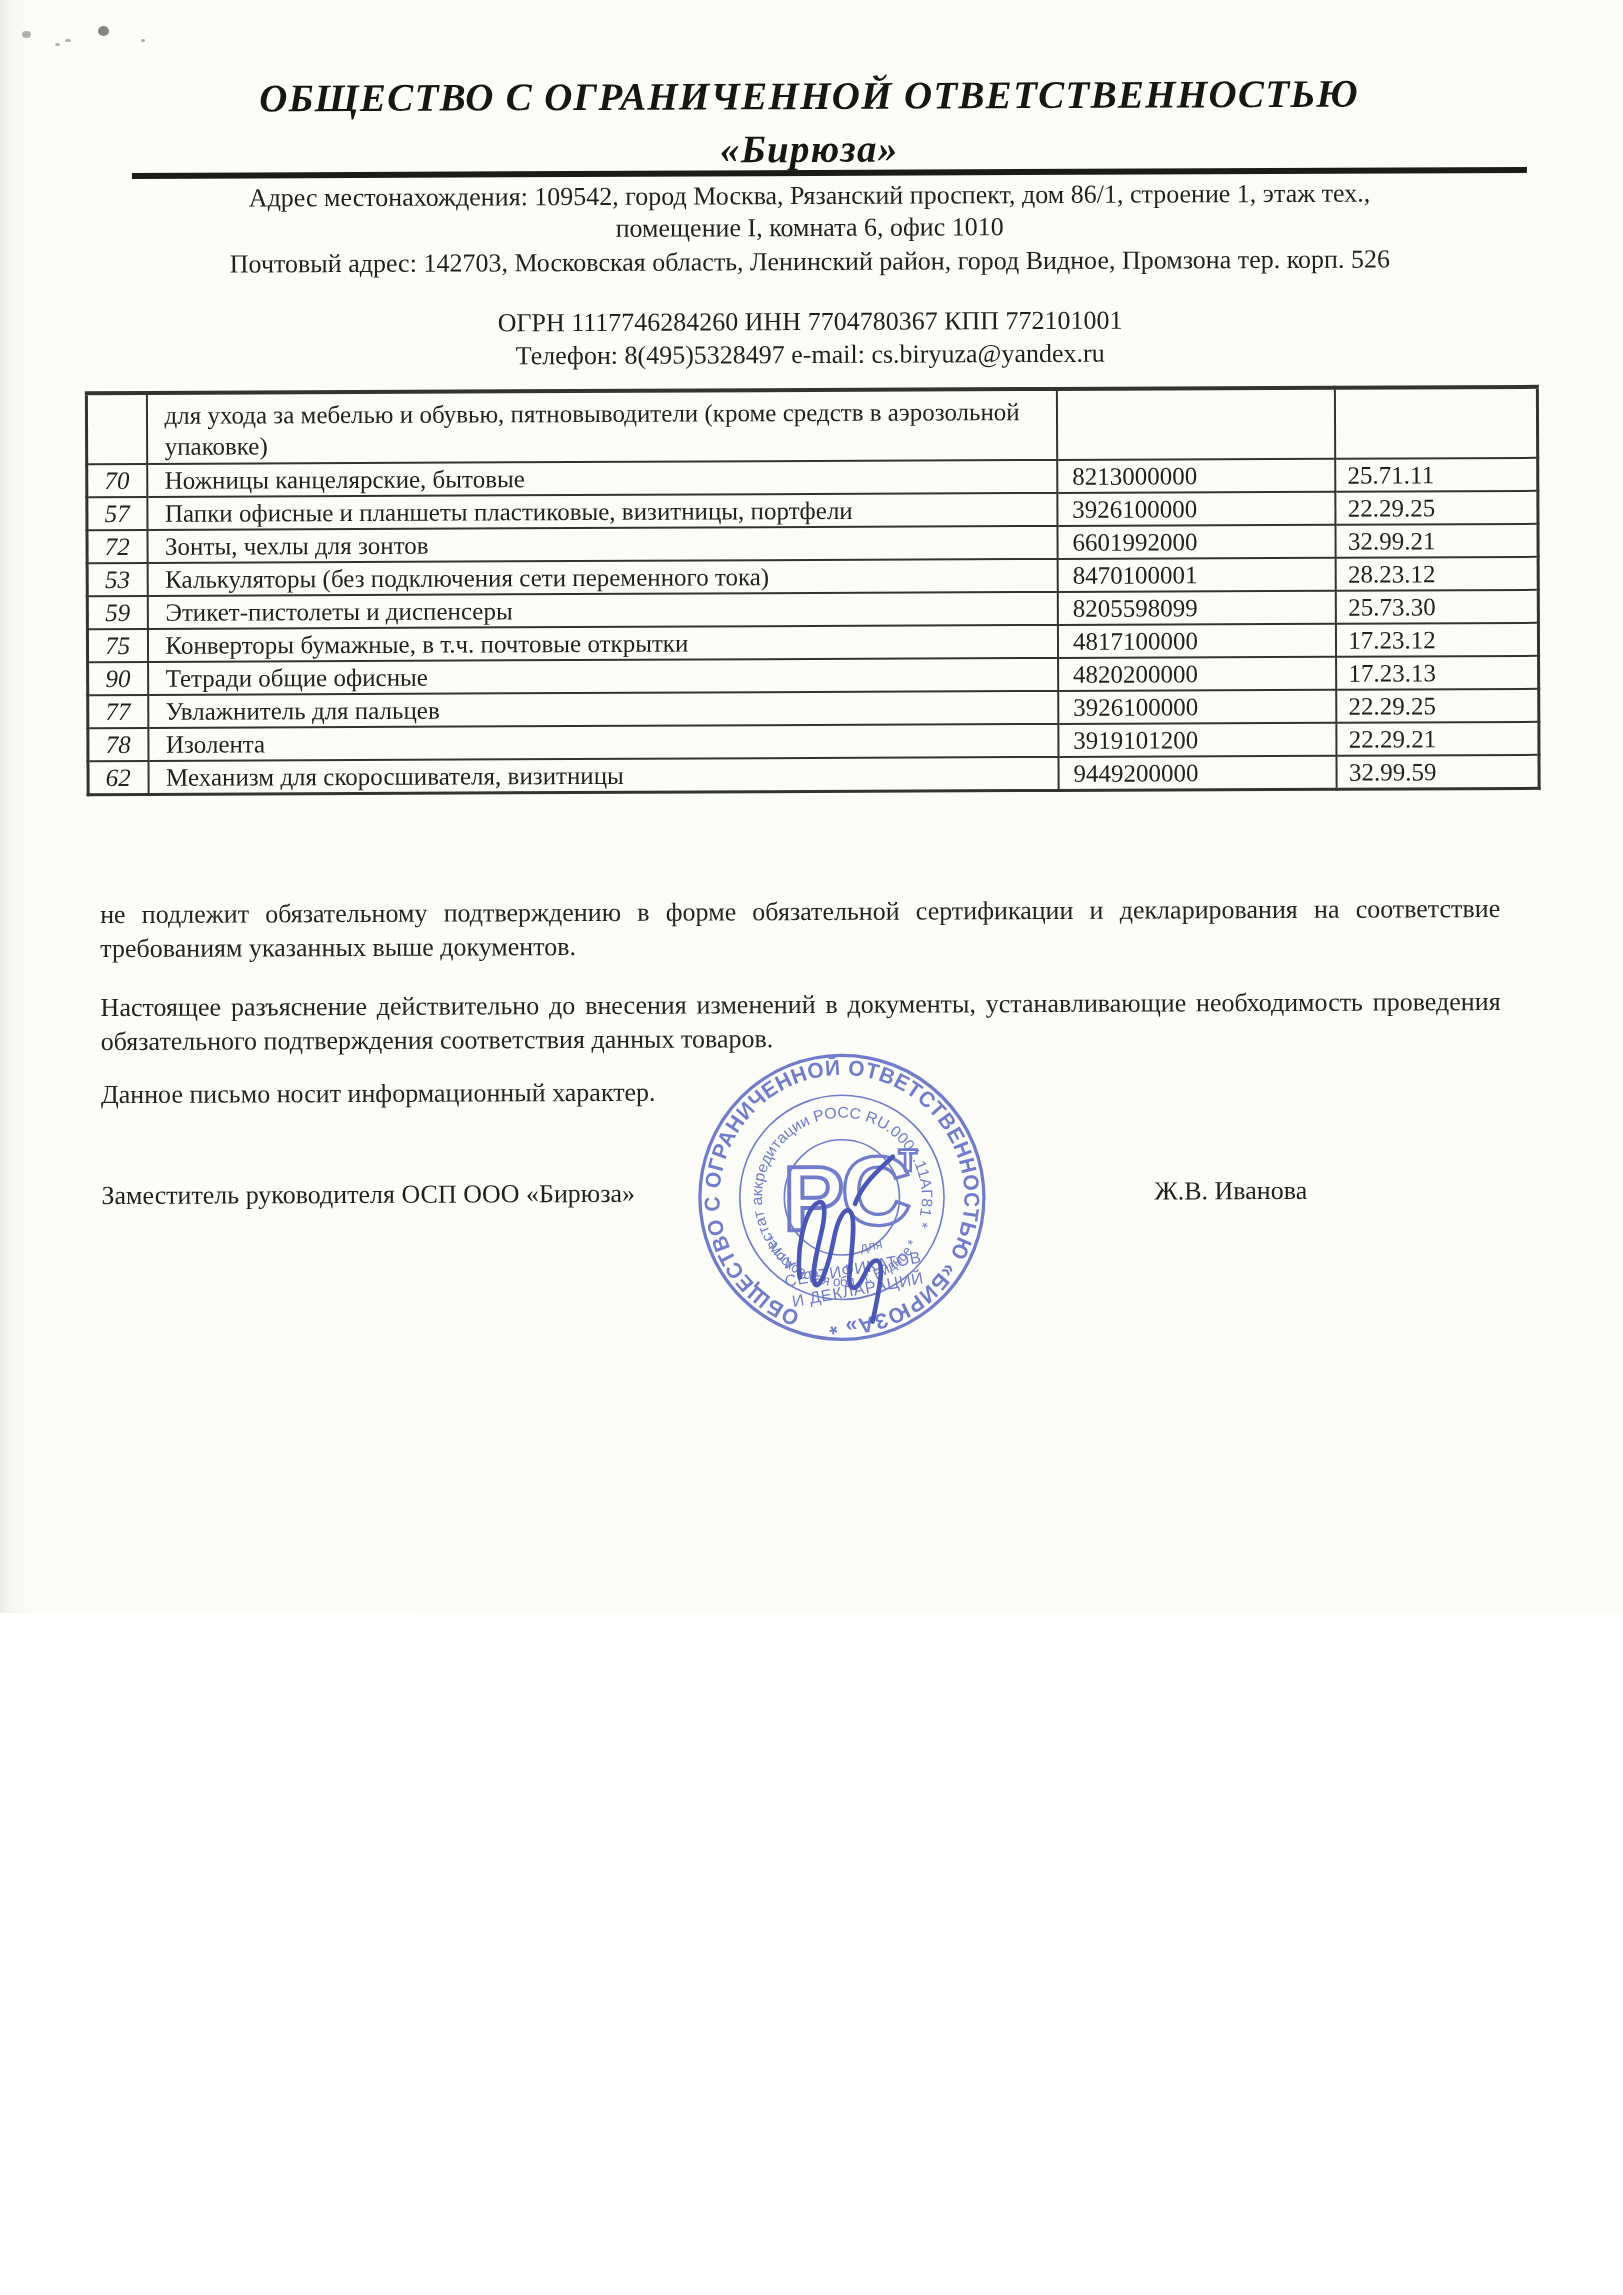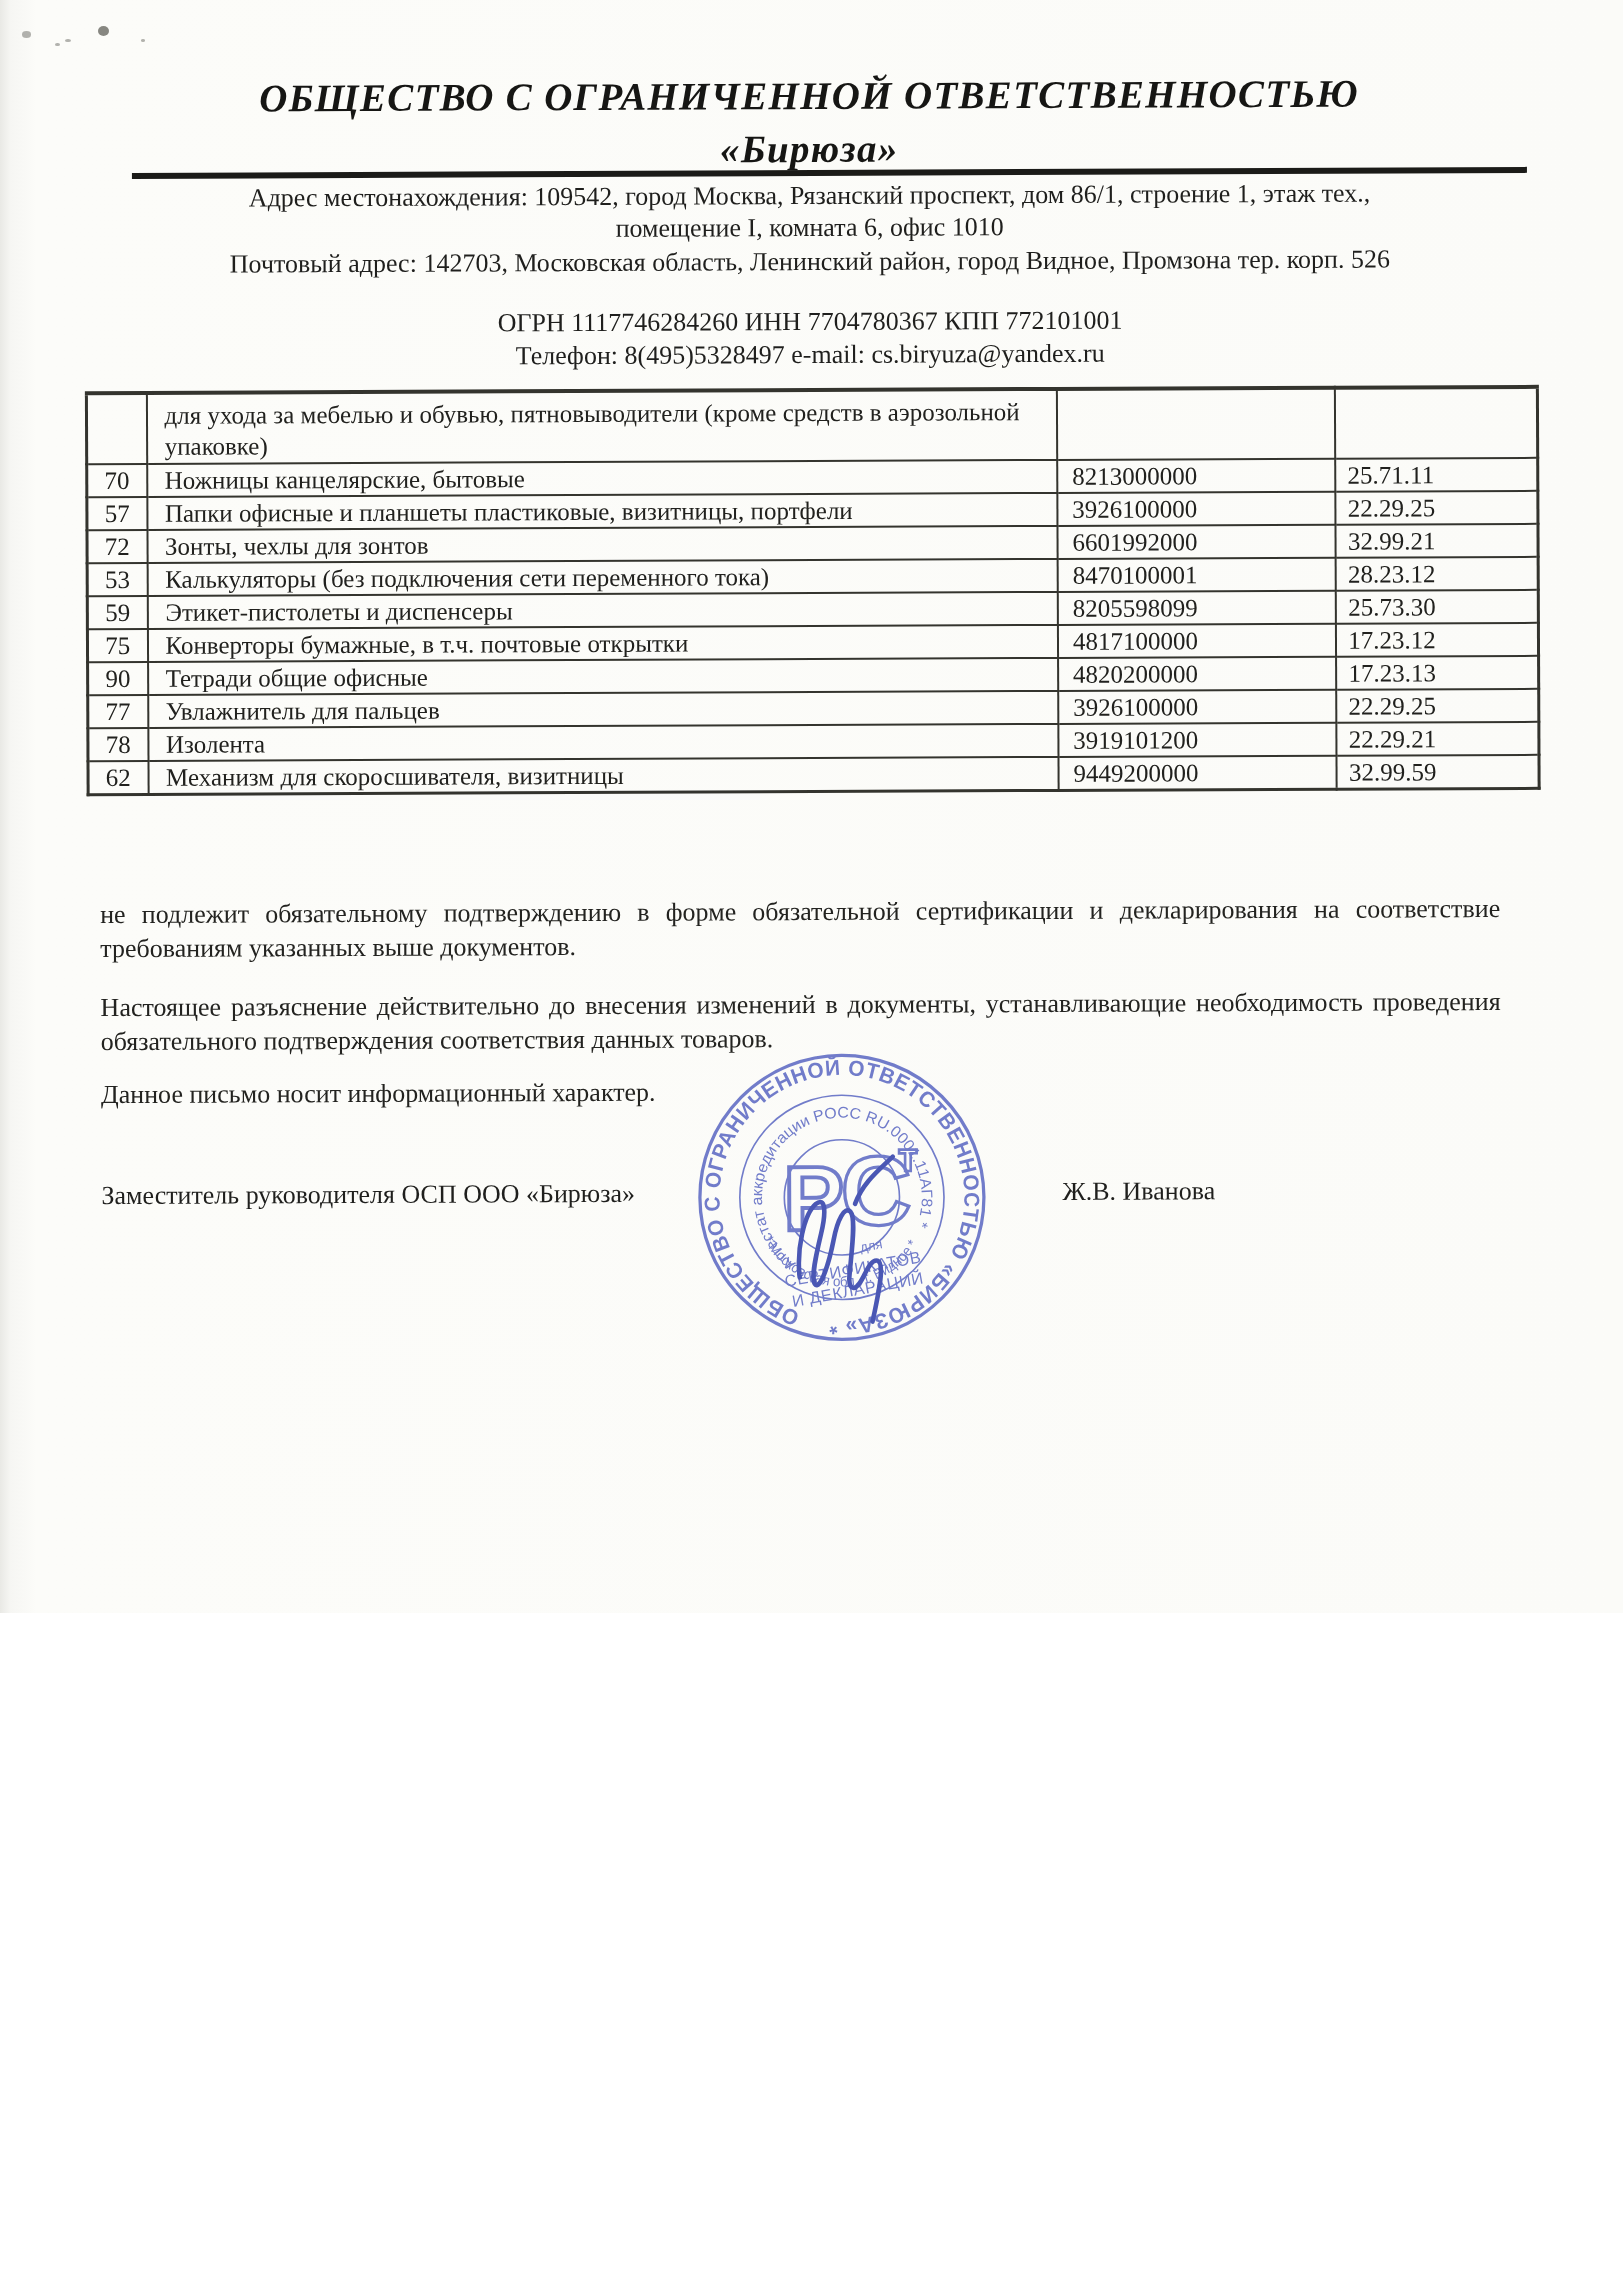--- a/index.html
+++ b/index.html
@@ -14,21 +14,21 @@
   .title { font-weight:bold; font-style:italic; font-size:39px; letter-spacing:1.3px; color:#161614; }
   .hline { font-size:26px; line-height:30px; }
   .rule { left:134px; top:170px; width:1395px; height:5.9px; background:#1b1b18; }
   table.items {
     position:absolute; left:86px; top:388px; width:1452px;
     border-collapse:collapse; table-layout:fixed;
     font-size:25px; color:#21211e;
   }
   table.items, table.items td { border:2.6px solid #34342e; }
   table.items { border-top-width:4.6px; border-left-width:3.3px; border-right-width:3.3px; border-bottom-width:3.3px; }
-  td.num { text-align:center; vertical-align:middle; }
+  td.num { text-align:center; vertical-align:middle;font-style:italic; }
   td.name { padding-left:17px; padding-right:13px; vertical-align:middle; }
   td.code { padding-left:14.4px; vertical-align:middle; }
   td.okpd { padding-left:11.8px; vertical-align:middle; }
   tr.hdr td { height:60px; vertical-align:top; padding-top:5.2px; line-height:31px; }
   tr.item td { height:29px; line-height:29px; }
   .para { left:99px; width:1400px; font-size:26px; line-height:34px; text-align:justify; color:#232320; }
   .single { text-align:left; }
   .speck { position:absolute; border-radius:50%; background:#75756f; opacity:.55; }
   .bottom-line { position:absolute; left:0; top:2275px; width:1623px; height:4.6px; background:#46463f; transform:rotate(-0.08deg); }
   .bottom-wedge { position:absolute; left:0; top:2275px; width:134px; height:15.7px; background:#3b3b35;
@@ -134,21 +134,21 @@
           <td class="okpd">32.99.59</td>
         </tr>
       </tbody>
     </table>
 
     <div class="abs para" style="top:895px;">не подлежит обязательному подтверждению в форме обязательной сертификации и декларирования на соответствие требованиям указанных выше документов.</div>
     <div class="abs para" style="top:988px;">Настоящее разъяснение действительно до внесения изменений в документы, устанавливающие необходимость проведения обязательного подтверждения соответствия данных товаров.</div>
     <div class="abs para single" style="top:1075px;">Данное письмо носит информационный характер.</div>
 
     <div class="abs" style="left:99px;top:1178px;font-size:26px;">Заместитель руководителя ОСП ООО «Бирюза»</div>
-    <div class="abs" style="left:1060px;top:1178px;font-size:26px;">Ж.В. Иванова</div>
+    <div class="abs" style="left:1152px;top:1178px;font-size:26px;">Ж.В. Иванова</div>
 
     <svg class="stamp" viewBox="0 0 460 460">
       <defs>
         <path id="outerRingPath" d="M 166 405.8 A 187 187 0 1 1 294 54.2 A 187 187 0 1 1 166 405.8"></path>
         <path id="innerTopPath" d="M 160 330 A 122 122 0 1 1 300 130.1 A 122 122 0 1 1 160 330"></path>
         <path id="innerBottomPath" d="M 110 294 A 136 136 0 0 0 350 294"></path>
       </defs>
       <circle cx="230" cy="230" r="217" fill="none" stroke="#6672c6" stroke-width="5"></circle>
       <circle cx="230" cy="230" r="156" fill="none" stroke="#6672c6" stroke-width="2.5"></circle>
       <circle cx="230" cy="230" r="88" fill="none" stroke="#6672c6" stroke-width="2.5"></circle>

